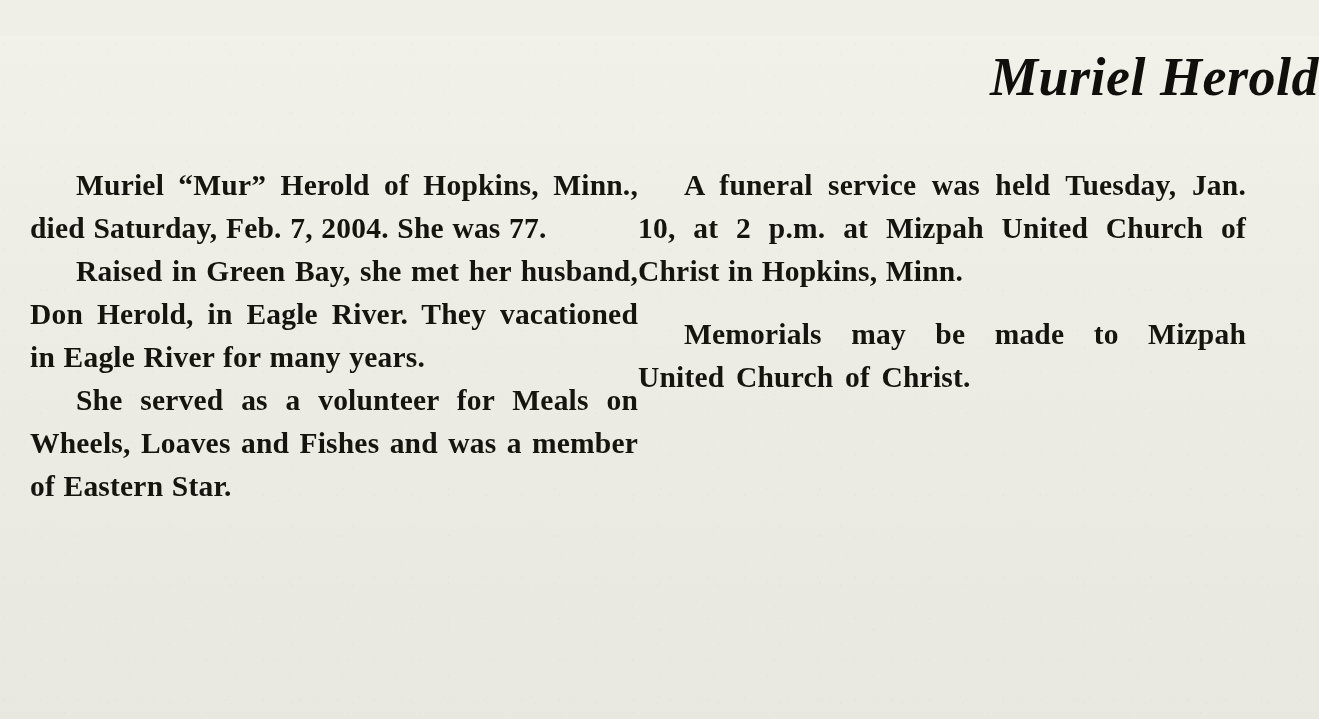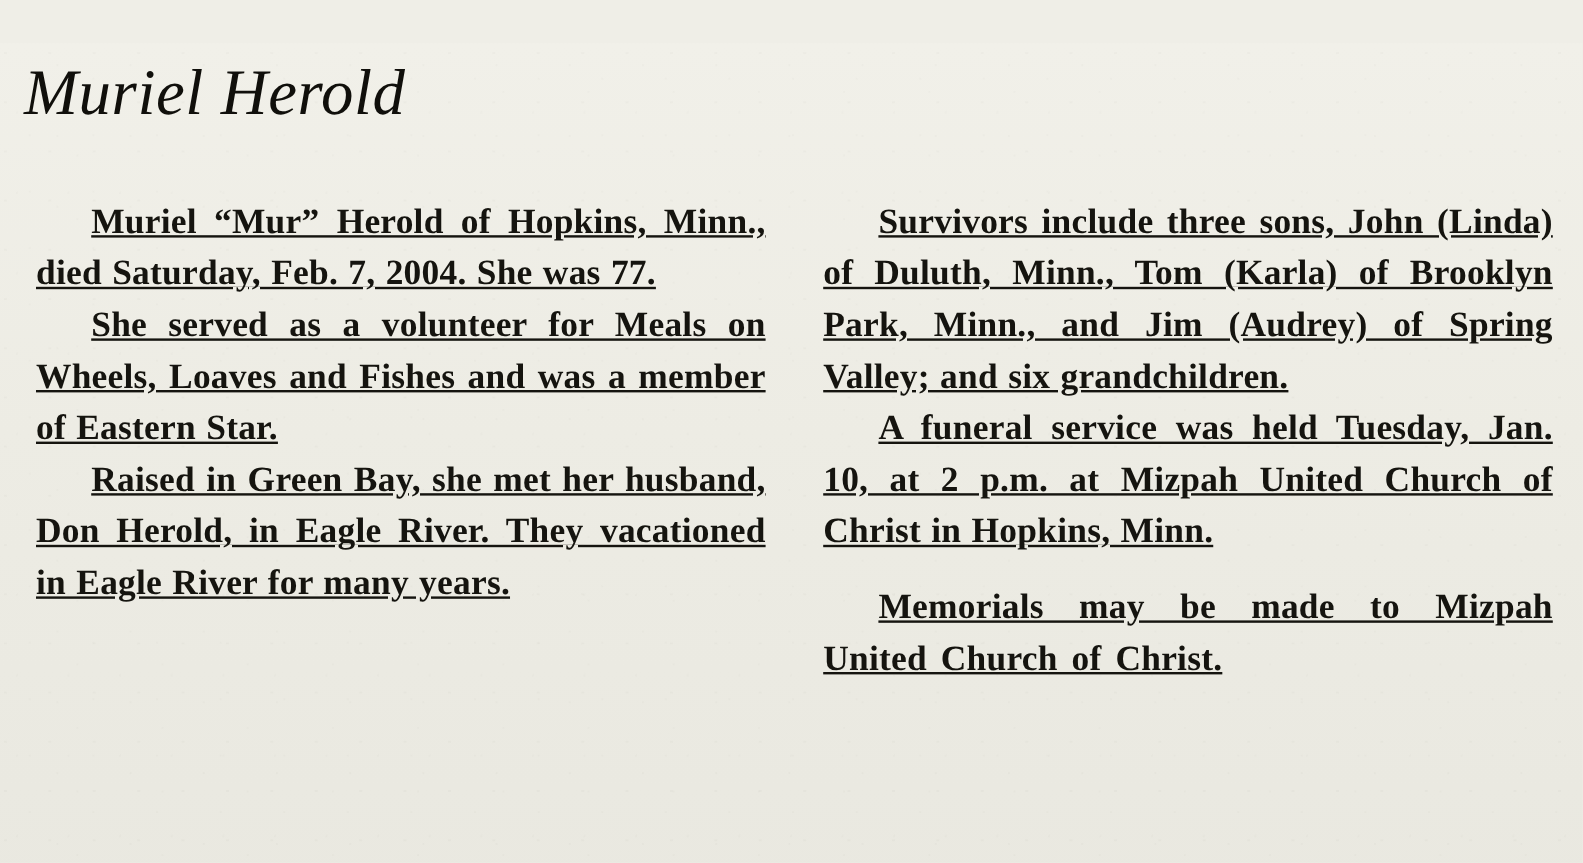--- a/index.html
+++ b/index.html
@@ -29,37 +29,35 @@
     opacity: 0.35;
     background-image:
       radial-gradient(circle at 12% 20%, rgba(120,118,105,0.10) 0 1px, transparent 1px),
       radial-gradient(circle at 47% 63%, rgba(120,118,105,0.08) 0 1px, transparent 1px),
       radial-gradient(circle at 78% 31%, rgba(120,118,105,0.09) 0 1px, transparent 1px),
       radial-gradient(circle at 33% 86%, rgba(120,118,105,0.07) 0 1px, transparent 1px),
       radial-gradient(circle at 91% 77%, rgba(120,118,105,0.08) 0 1px, transparent 1px);
     background-size: 37px 41px, 53px 47px, 61px 59px, 43px 67px, 71px 53px;
   }
   .headline {
-    text-align: left;
+    text-align: right;
     font-family: "Liberation Serif", serif;
-    font-weight: normal;
+    font-weight: bold;
     font-style: italic;
     font-size: 54px;
     line-height: 1;
     letter-spacing: 0.5px;
     padding-top: 14px;
     color: #100f0b;
     padding-left: 20px;
   }
   .columns {
     display: flex;
-    gap: 48px;
     padding: 24px 28px 0 30px;
     box-sizing: border-box;
-    text-decoration: underline;
   }
   .col {
     width: 608px;
     flex: 0 0 608px;
   }
   .col p {
     margin: 0;
     text-indent: 46px;
     font-size: 29.5px;
     line-height: 43px;
@@ -87,24 +85,23 @@
 
 <div class="page">
   <div class="grain"></div>
 
   <h1 class="headline">Muriel Herold</h1>
 
   <div class="columns">
 
     <div class="col left">
       <p>Muriel “Mur” Herold of Hopkins, Minn., died Saturday, Feb. 7, 2004. She was 77.</p>
+      <p>Raised in Green Bay, she met her husband, Don Herold, in Eagle River. They vacationed in Eagle River for many years.</p>
       <p>She served as a volunteer for Meals on Wheels, Loaves and Fishes and was a member of Eastern Star.</p>
-      <p>Raised in Green Bay, she met her husband, Don Herold, in Eagle River. They vacationed in Eagle River for many years.</p>
     </div>
 
     <div class="col right">
-      <p>Survivors include three sons, John (Linda) of Duluth, Minn., Tom (Karla) of Brooklyn Park, Minn., and Jim (Audrey) of Spring Valley; and six grandchildren.</p>
       <p>A funeral service was held Tuesday, Jan. 10, at 2 p.m. at Mizpah United Church of Christ in Hopkins, Minn.</p>
       <p class="spread">Memorials may be made to Mizpah United Church of Christ.</p>
     </div>
 
   </div>
 </div>
 
 </body></html>

